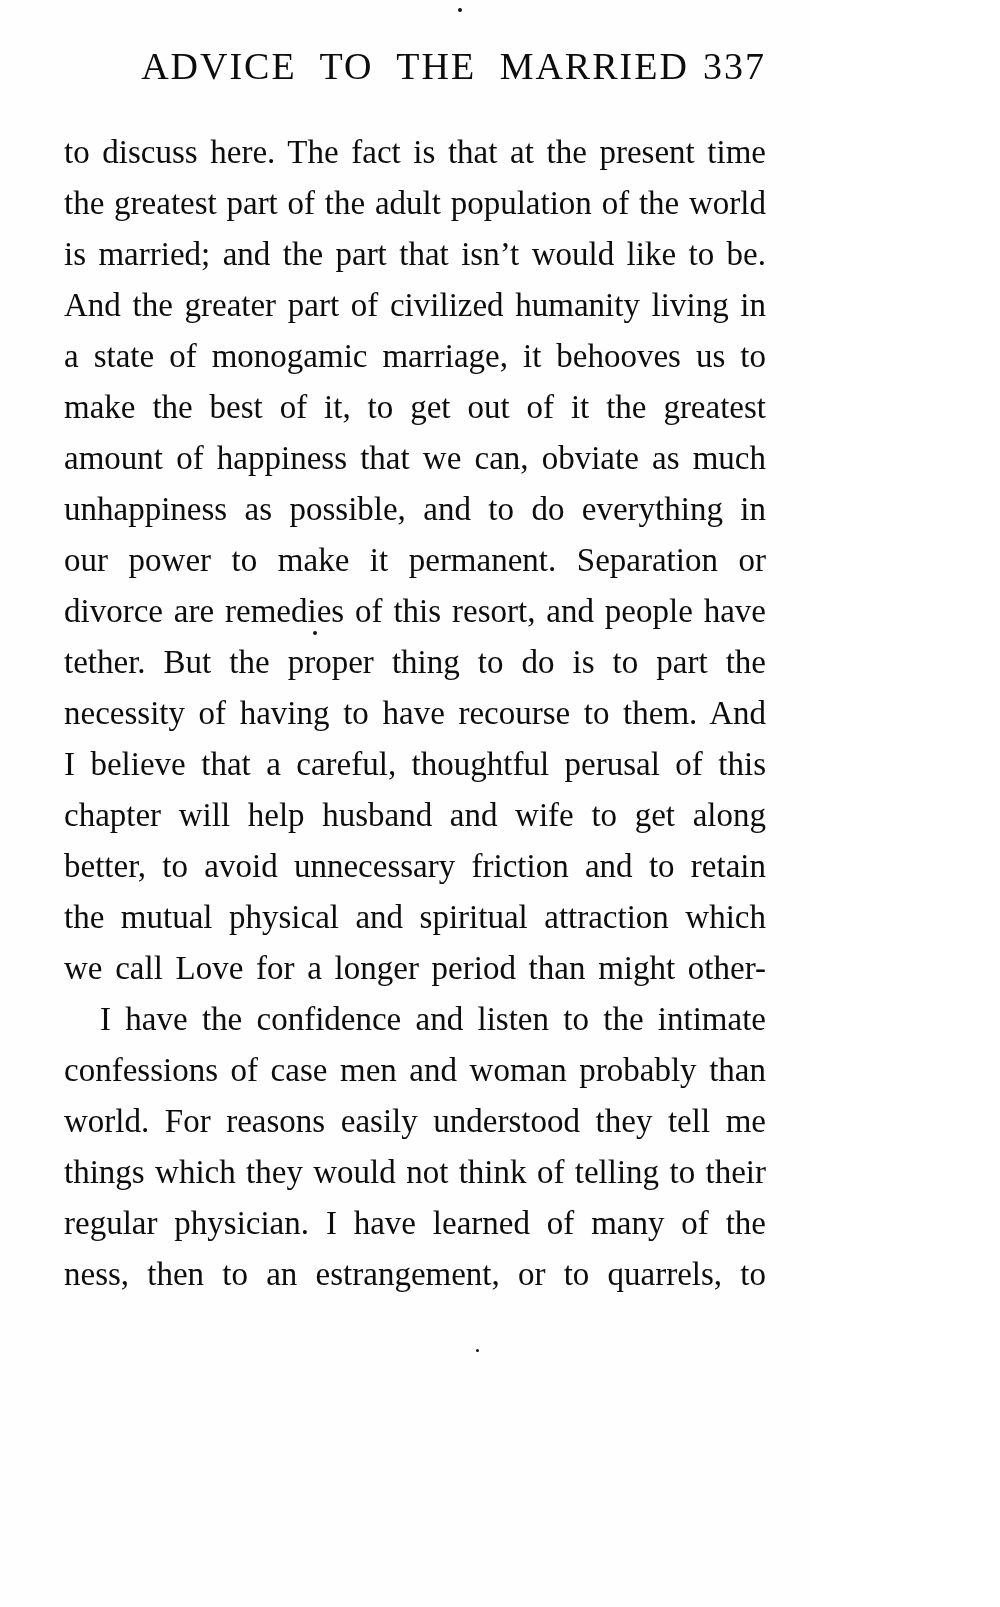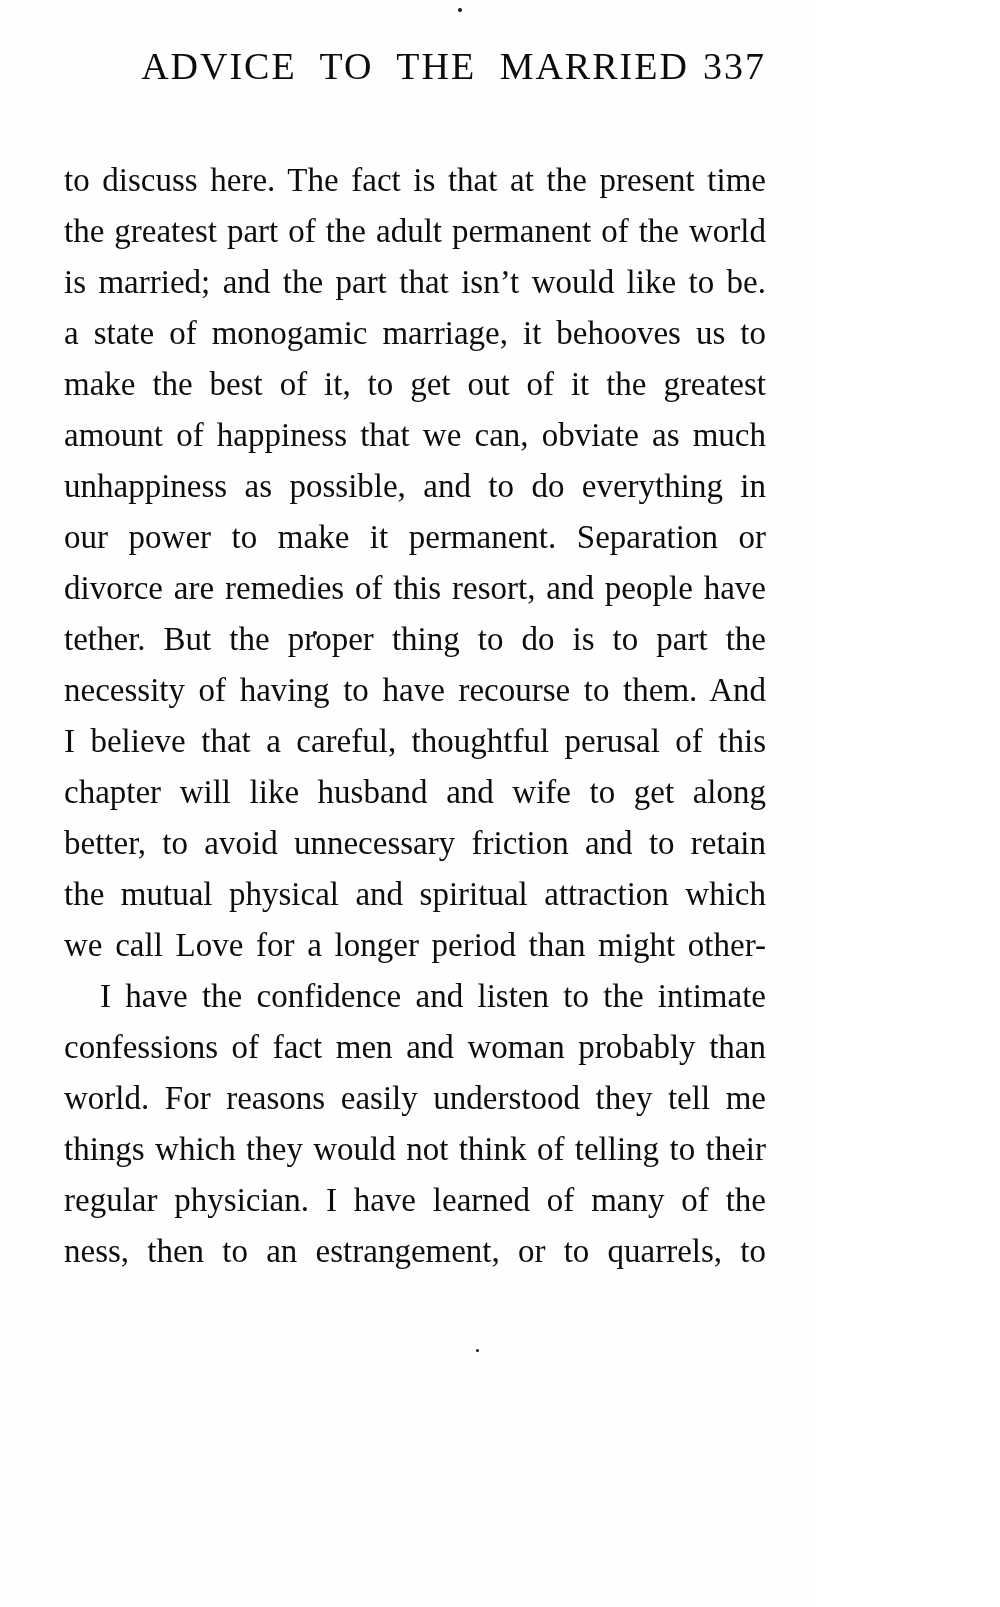--- a/index.html
+++ b/index.html
@@ -41,21 +41,20 @@
     letter-spacing:2px;
     word-spacing:normal;
   }
   
   .body-text{
     position:absolute;
     left:64px;right:46px;top:127px;
     font-size:33px;
     line-height:51px;
     color:var(--ink);
-    margin-top:28px;
   }
   .paragraph{margin:0;padding:0;}
   .line{
     height:51px;
     text-align:justify;
     text-align-last:justify;
     white-space:nowrap; 
   }
   .line.no-just{
     text-align:left;
@@ -84,39 +83,40 @@
   <span class="speck s3"></span>
 
   <header class="running-head">
     <span class="head-title">ADVICE TO THE MARRIED</span>
     <span class="page-num">337</span>
   </header>
 
   <main class="body-text">
       <div class="paragraph">
         <div class="line">to discuss here.  The fact is that at the present time</div>
-        <div class="line">the greatest part of the adult permanent of the world</div>
+        <div class="line">the greatest part of the adult population of the world</div>
         <div class="line">is married; and the part that isn’t would like to be.</div>
+        <div class="line">And the greater part of civilized humanity living in</div>
         <div class="line">a state of monogamic marriage, it behooves us to</div>
         <div class="line">make the best of it, to get out of it the greatest</div>
         <div class="line">amount of happiness that we can, obviate as much</div>
         <div class="line">unhappiness as possible, and to do everything in</div>
         <div class="line">our power to make it permanent.  Separation or</div>
         <div class="line">divorce are remedies of this resort, and people have</div>
         <div class="line">tether.  But the proper thing to do is to part the</div>
         <div class="line">necessity of having to have recourse to them.  And</div>
         <div class="line">I believe that a careful, thoughtful perusal of this</div>
-        <div class="line">chapter will like husband and wife to get along</div>
+        <div class="line">chapter will help husband and wife to get along</div>
         <div class="line">better, to avoid unnecessary friction and to retain</div>
         <div class="line">the mutual physical and spiritual attraction which</div>
         <div class="line">we call Love for a longer period than might other-</div>
       </div>
       <div class="paragraph para-indent">
         <div class="line">I have the confidence and listen to the intimate</div>
-        <div class="line">confessions of fact men and woman probably than</div>
+        <div class="line">confessions of case men and woman probably than</div>
         <div class="line">world.  For reasons easily understood they tell me</div>
         <div class="line">things which they would not think of telling to their</div>
         <div class="line">regular physician.  I have learned of many of the</div>
         <div class="line">ness, then to an estrangement, or to quarrels, to</div>
       </div>
     </main>
 
 </div>
 
 </body></html>

